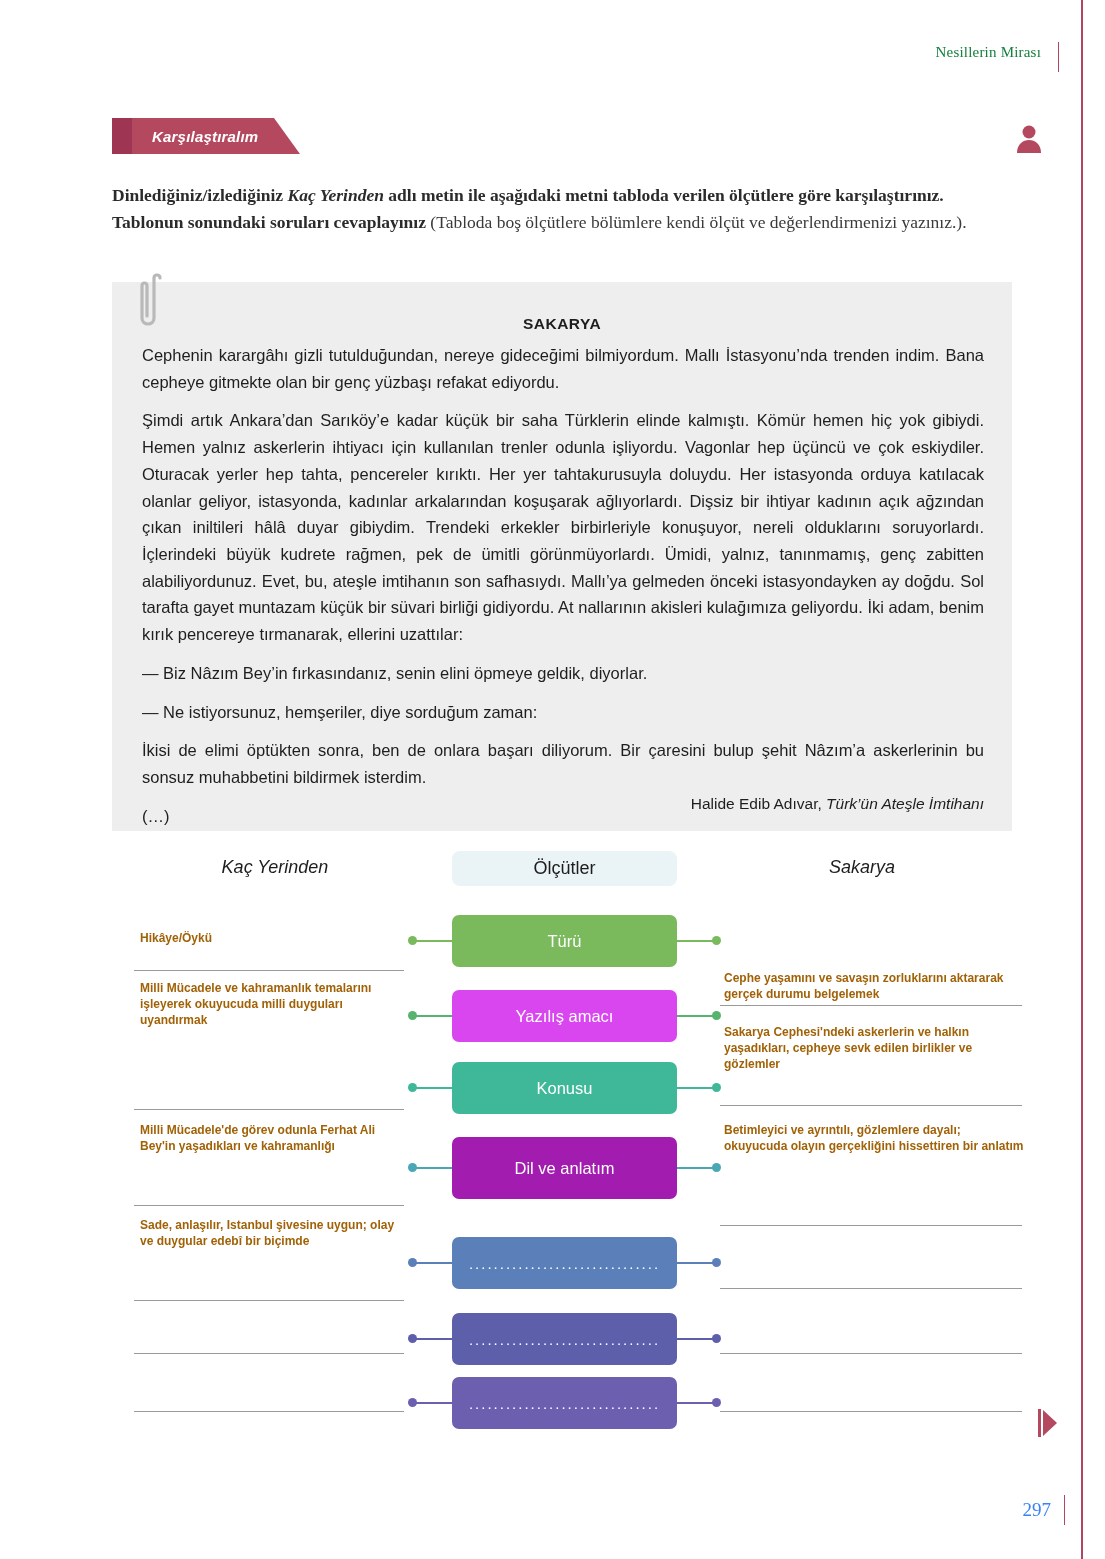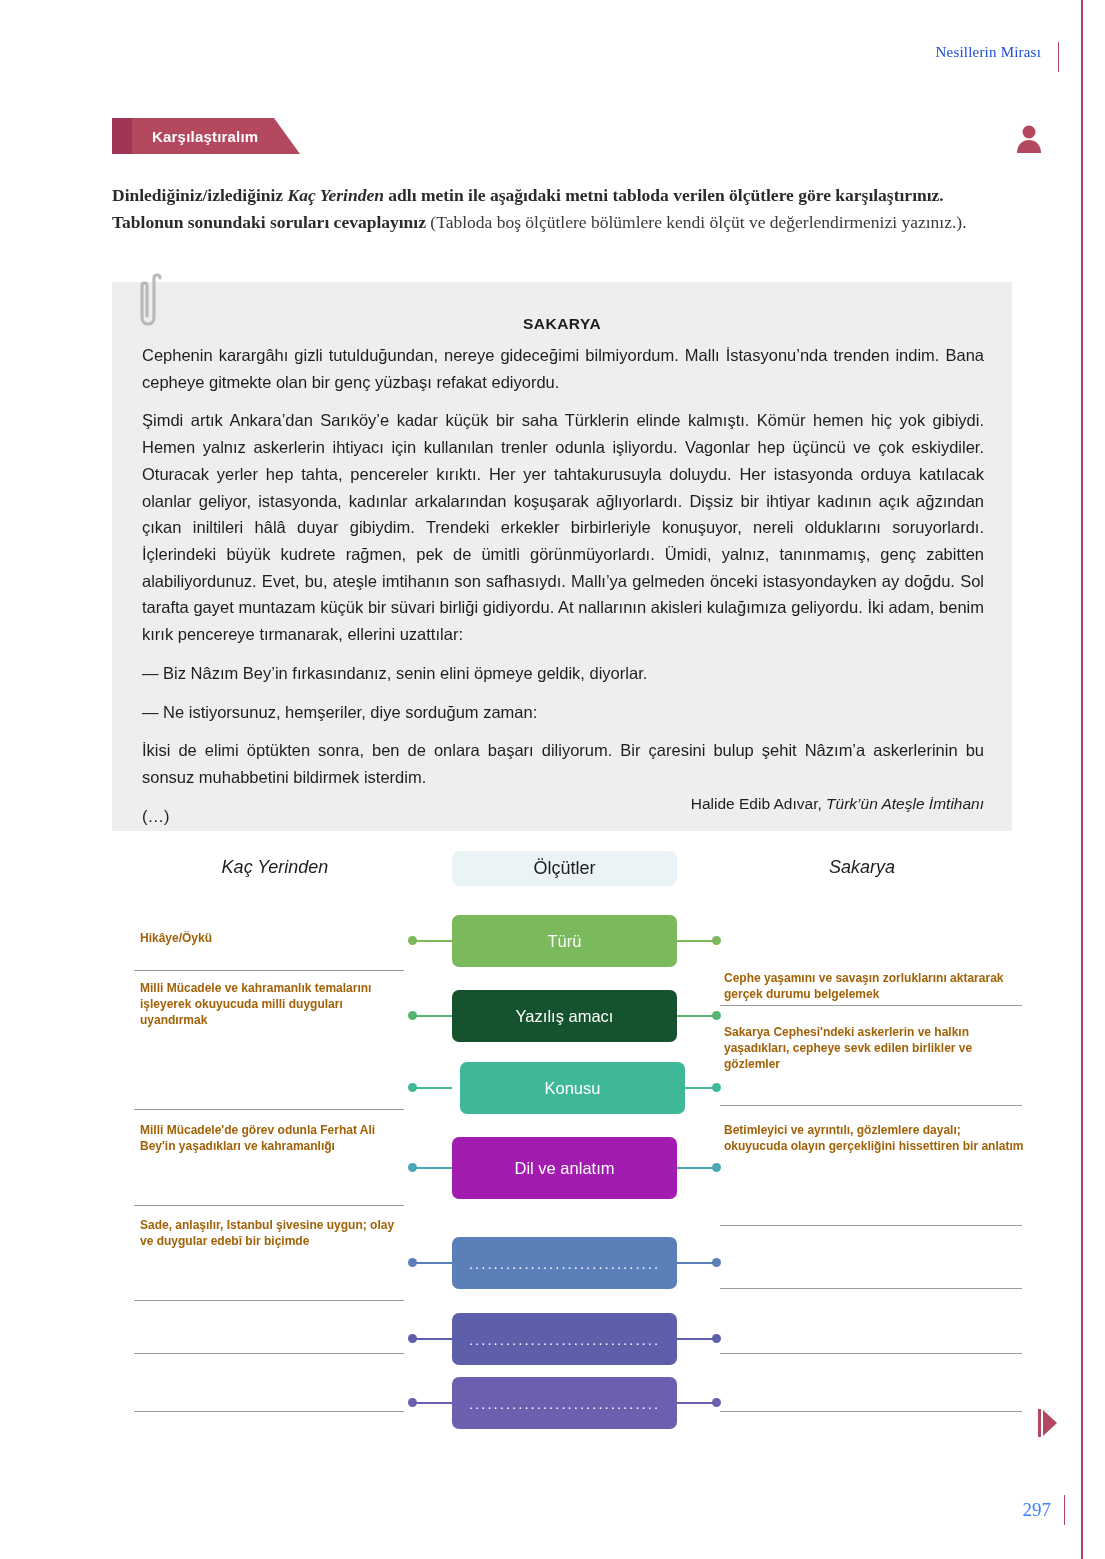--- a/index.html
+++ b/index.html
@@ -25,40 +25,41 @@
     right: 22px;
     width: 2px;
     height: 1559px;
     background: #b0465f;
   }
   .header-title {
     position: absolute;
     top: 44px;
     right: 64px;
     font-size: 15px;
-    color: #1d4ed8;
+    color: #15803d;
     font-family: "Liberation Serif", serif;
     letter-spacing: 0.2px;
   }
   .header-divider {
     position: absolute;
     top: 42px;
     right: 46px;
     width: 1px;
     height: 30px;
     background: #b0465f;
   }
   
   .banner-wrap {
     position: absolute;
     left: 112px;
     top: 118px;
     height: 52px;
     display: flex;
     align-items: stretch;
+    font-style: italic;
   }
   .banner-tab {
     width: 20px;
     background: #9e3552;
     height: 36px;
   }
   .banner-main {
     background: #b4485f;
     height: 36px;
     display: flex;
@@ -323,22 +324,22 @@
     <path d="M30 6 C30 2 24 2 24 6 L24 46 C24 54 12 54 12 46 L12 14 C12 10 17 10 17 14 L17 44" fill="none" stroke="#b9b9b9" stroke-width="3.2" stroke-linecap="round"></path>
   </svg>
 
   <div class="diagram">
 
     <div class="col-head left">Kaç Yerinden</div>
     <div class="col-head mid">Ölçütler</div>
     <div class="col-head right">Sakarya</div>
 
     <div class="pill" style="top:70px;background:#7ab95c;">Türü</div>
-    <div class="pill" style="top:145px;background:#14532d;">Yazılış amacı</div>
-    <div class="pill" style="top:217px;background:#3fb89a;margin-left:8px;">Konusu</div>
+    <div class="pill" style="top:145px;background:#d946ef;">Yazılış amacı</div>
+    <div class="pill" style="top:217px;background:#3fb89a;">Konusu</div>
     <div class="pill" style="top:292px;height:62px;background:#a21caf;">Dil ve anlatım</div>
     <div class="pill dots" style="top:392px;background:#5b7fb8;">...............................</div>
     <div class="pill dots" style="top:468px;background:#5d5fab;">...............................</div>
     <div class="pill dots" style="top:532px;background:#6d5fb0;">...............................</div>
 
     <div class="connector" style="left:300px;top:95px;width:40px;background:#7ab95c;"></div>
     <div class="dot" style="left:296px;top:91px;background:#7ab95c;"></div>
     <div class="connector" style="left:300px;top:170px;width:40px;background:#57b46e;"></div>
     <div class="dot" style="left:296px;top:166px;background:#57b46e;"></div>
     <div class="connector" style="left:300px;top:242px;width:40px;background:#3fb89a;"></div>

